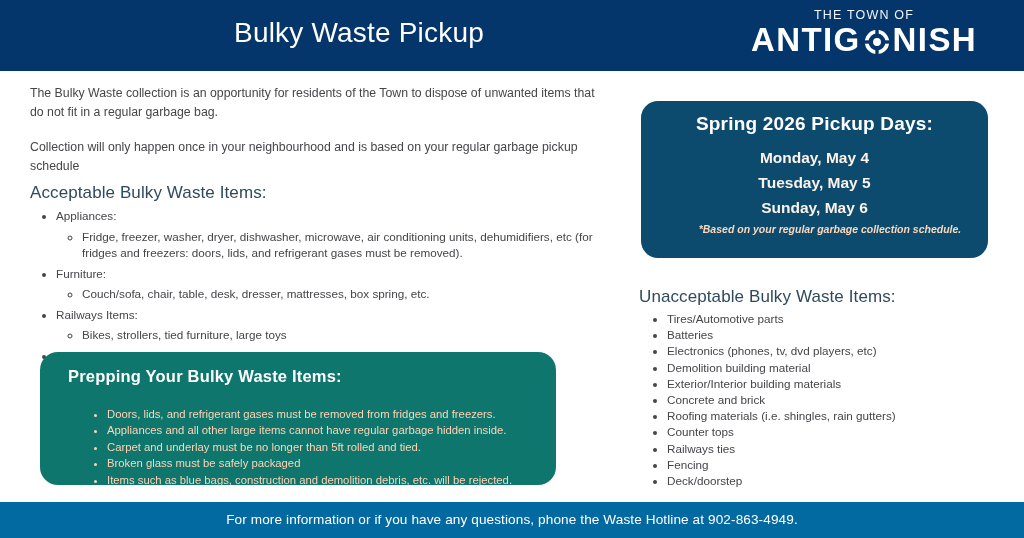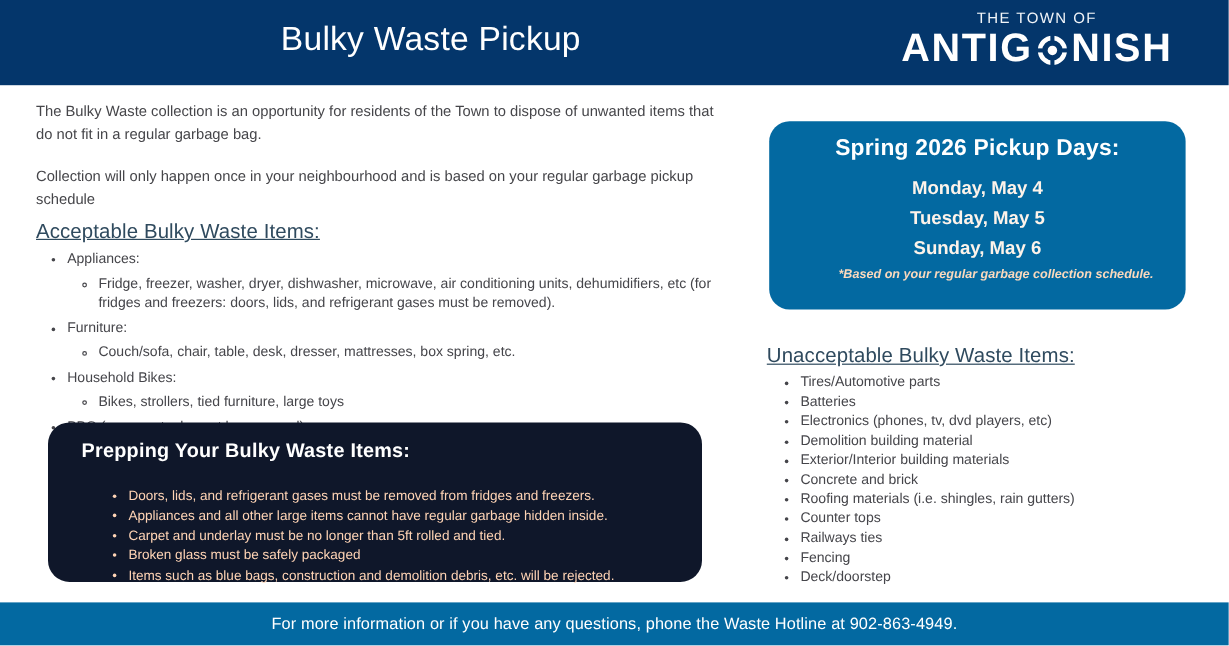--- a/index.html
+++ b/index.html
@@ -91,21 +91,20 @@
     color: #46464a;
   }
   .intro p { margin: 0 0 16px 0; }
   .intro p:last-child { margin-bottom: 0; }
 
   .sec-head {
     font-size: 17px;
     font-weight: 400;
     color: #2f4a5e;
     letter-spacing: 0.1px;
-    text-decoration: underline;
   }
 
   .acceptable-head {
     position: absolute;
     left: 30px;
     top: 183px;
   }
   .acceptable-list {
     position: absolute;
     left: 30px;
@@ -128,23 +127,22 @@
   }
   ul.lvl2 > li { margin: 0; padding: 0; }
 
   
   .prep-box {
     position: absolute;
     left: 40px;
     top: 352px;
     width: 516px;
     height: 133px;
-    background: #0f172a;
+    background: #0f766e;
     border-radius: 18px;
-    padding-left: 29px;
   }
   .prep-head {
     position: absolute;
     left: 28px;
     top: 15px;
     color: #ffffff;
     font-size: 16.5px;
     font-weight: bold;
     letter-spacing: 0.2px;
   }
@@ -162,21 +160,21 @@
   }
   .prep-list li { margin: 0; padding: 0; }
 
   
   .spring-box {
     position: absolute;
     left: 641px;
     top: 101px;
     width: 347px;
     height: 157px;
-    background: #0369a1;
+    background: #0c4a6e;
     border-radius: 17px;
     text-align: center;
     color: #ffffff;
   }
   .spring-title {
     position: absolute;
     left: 0; top: 12px;
     width: 347px;
     font-size: 19px;
     font-weight: bold;
@@ -278,21 +276,21 @@
 
   <div class="sec-head acceptable-head">Acceptable Bulky Waste Items:</div>
   <div class="acceptable-list">
     <ul class="lvl1" id="acceptable-root">
         <li><span>Appliances:</span><ul class="lvl2">
             <li>Fridge, freezer, washer, dryer, dishwasher,  microwave, air conditioning units, dehumidifiers, etc  (for fridges and freezers: doors, lids, and refrigerant gases must be removed).</li>
           </ul></li>
         <li><span>Furniture:</span><ul class="lvl2">
             <li>Couch/sofa, chair, table, desk, dresser, mattresses, box spring, etc.</li>
           </ul></li>
-        <li><span>Household Bikes:</span><ul class="lvl2">
+        <li><span>Railways Items:</span><ul class="lvl2">
             <li>Bikes, strollers, tied furniture, large toys</li>
           </ul></li>
         <li><span>BBQ (propane tank must be removed)</span></li>
       </ul>
   </div>
 
   <div class="prep-box">
     <div class="prep-head">Prepping Your Bulky Waste Items:</div>
     <ul class="prep-list" id="prep-root">
         <li>Doors, lids, and refrigerant gases must be removed from fridges and freezers.</li>

